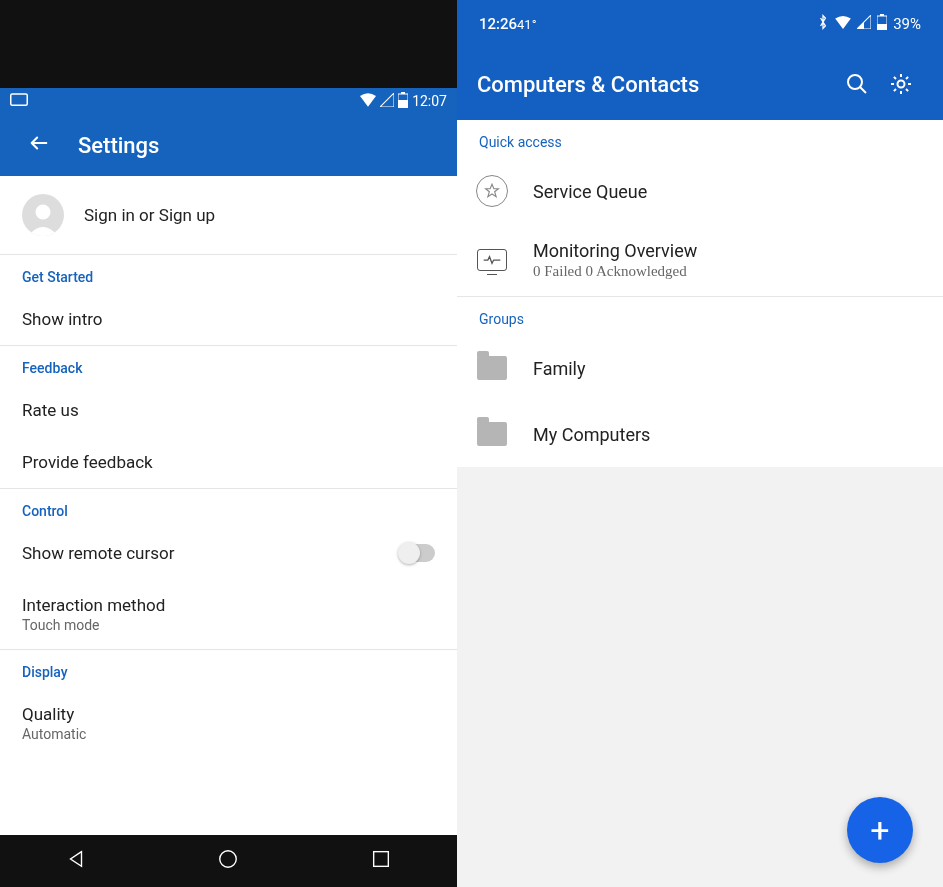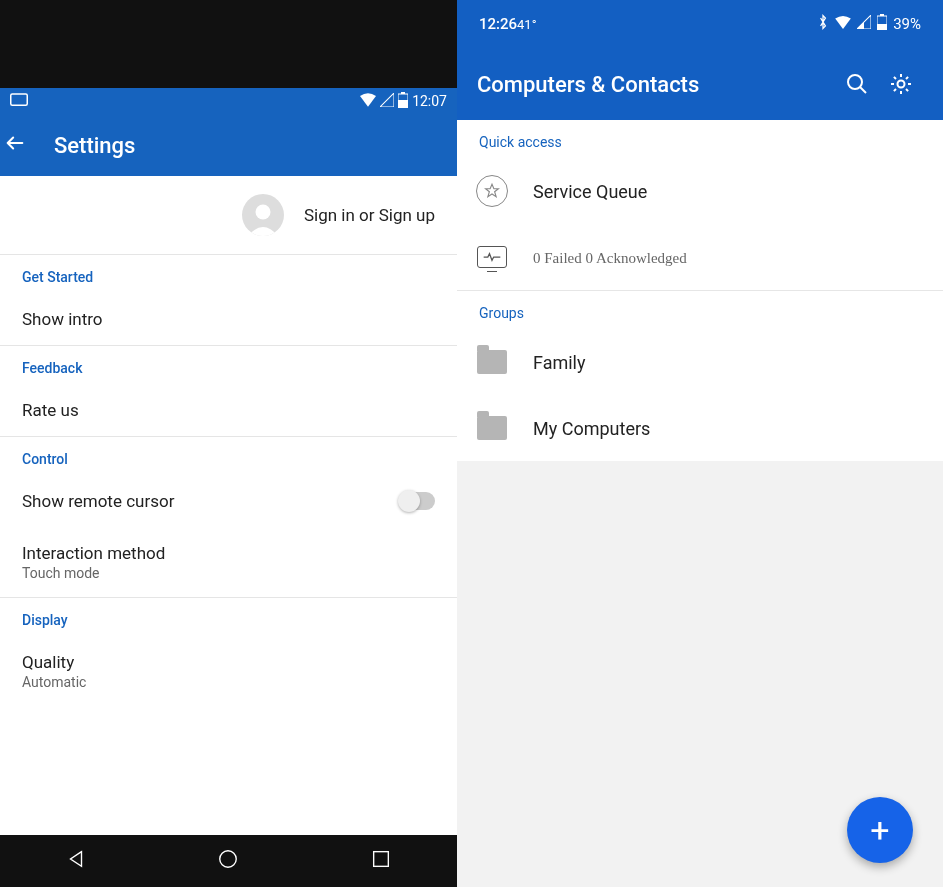--- a/index.html
+++ b/index.html
@@ -2,26 +2,26 @@
 <html><head>
 <meta charset="utf-8">
 <style>
   * { box-sizing: border-box; margin: 0; padding: 0; font-family: Roboto, Arial, sans-serif; }
   body { width: 943px; height: 887px; background: #1a1a1a; display: flex; overflow: hidden; }
   .phone-left { width: 457px; height: 887px; background: #14b8a6; display: flex; flex-direction: column; }
   .phone-right { width: 486px; height: 887px; background: #f2f2f2; display: flex; flex-direction: column; position: relative; }
   .black-top { height: 88px; background: #111; }
   .status-bar-l { height: 26px; background: #1663be; display: flex; align-items: center; justify-content: space-between; padding: 0 10px; color: #fff; font-size: 14px; }
   .status-right { display: flex; align-items: center; gap: 4px; }
-  .app-bar-l { height: 62px; background: #1663be; display: flex; align-items: center; padding: 0 4px; gap: 28px; color: #fff; }
+  .app-bar-l { height: 62px; background: #1663be; display: flex; align-items: center; padding: 0 28px; gap: 28px; color: #fff; }
   .app-bar-l .title { font-size: 22px; font-weight: 500; }
   .content-l { flex: 1; background: #fff; overflow: hidden; }
   .section-header { color: #1663be; font-size: 14px; font-weight: 500; padding: 14px 22px 8px; }
   .row { display: flex; align-items: center; padding: 16px 22px; font-size: 17px; color: #222; }
-  .row.big { padding: 18px 22px; justify-content: flex-end; }
+  .row.big { padding: 18px 22px; }
   .row .sub { font-size: 14px; color: #666; margin-top: 2px; }
   .row-col { display: flex; flex-direction: column; }
   .avatar { width: 42px; height: 42px; border-radius: 50%; background: #ddd; margin-right: 20px; display:flex; align-items:flex-end; justify-content:center; overflow:hidden; }
   .avatar svg { width: 36px; height: 36px; fill: #fff; }
   .divider { height: 1px; background: #e5e5e5; }
   .toggle { margin-left: auto; width: 36px; height: 18px; background: #ccc; border-radius: 10px; position: relative; }
   .toggle::after { content:""; position:absolute; left:-1px; top:-2px; width:22px; height:22px; background:#efefef; border-radius:50%; box-shadow:0 1px 3px rgba(0,0,0,.3); }
   .nav-bar { height: 52px; background: #111; display: flex; align-items: center; justify-content: space-around; color:#fff; }
   .nav-bar svg { width:22px; height:22px; stroke:#fff; fill:none; stroke-width:1.5; }
 
@@ -106,20 +106,23 @@
     <div class="section-header">Get Started</div>
     <div class="row">
       <span>Show intro</span>
     </div>
     <div class="divider"></div>
 
     <div class="section-header">Feedback</div>
     <div class="row">
       <span>Rate us</span>
     </div>
+    <div class="row">
+      <span>Provide feedback</span>
+    </div>
     <div class="divider"></div>
 
     <div class="section-header">Control</div>
     <div class="row">
       <span>Show remote cursor</span>
       <div class="toggle"></div>
     </div>
     <div class="row">
       <div class="row-col">
         <span>Interaction method</span>
@@ -218,20 +221,21 @@
 
     <div class="r-row">
       <div class="icon-slot">
         <div class="monitor-box">
           <svg width="20" height="12" viewBox="0 0 24 12">
               <path d="M2 6 L7 6 L9 2 L12 10 L14 6 L22 6" stroke="#555" stroke-width="1.5" fill="none"></path>
             </svg>
         </div>
       </div>
       <div class="text-slot">
+        <span class="label">Monitoring Overview</span>
         <span class="sub">0 Failed 0 Acknowledged</span>
       </div>
     </div>
     <div class="r-divider"></div>
 
     <div class="r-section-header">Groups</div>
 
     <div class="r-row">
       <div class="icon-slot">
           <div class="folder-icon"></div>

